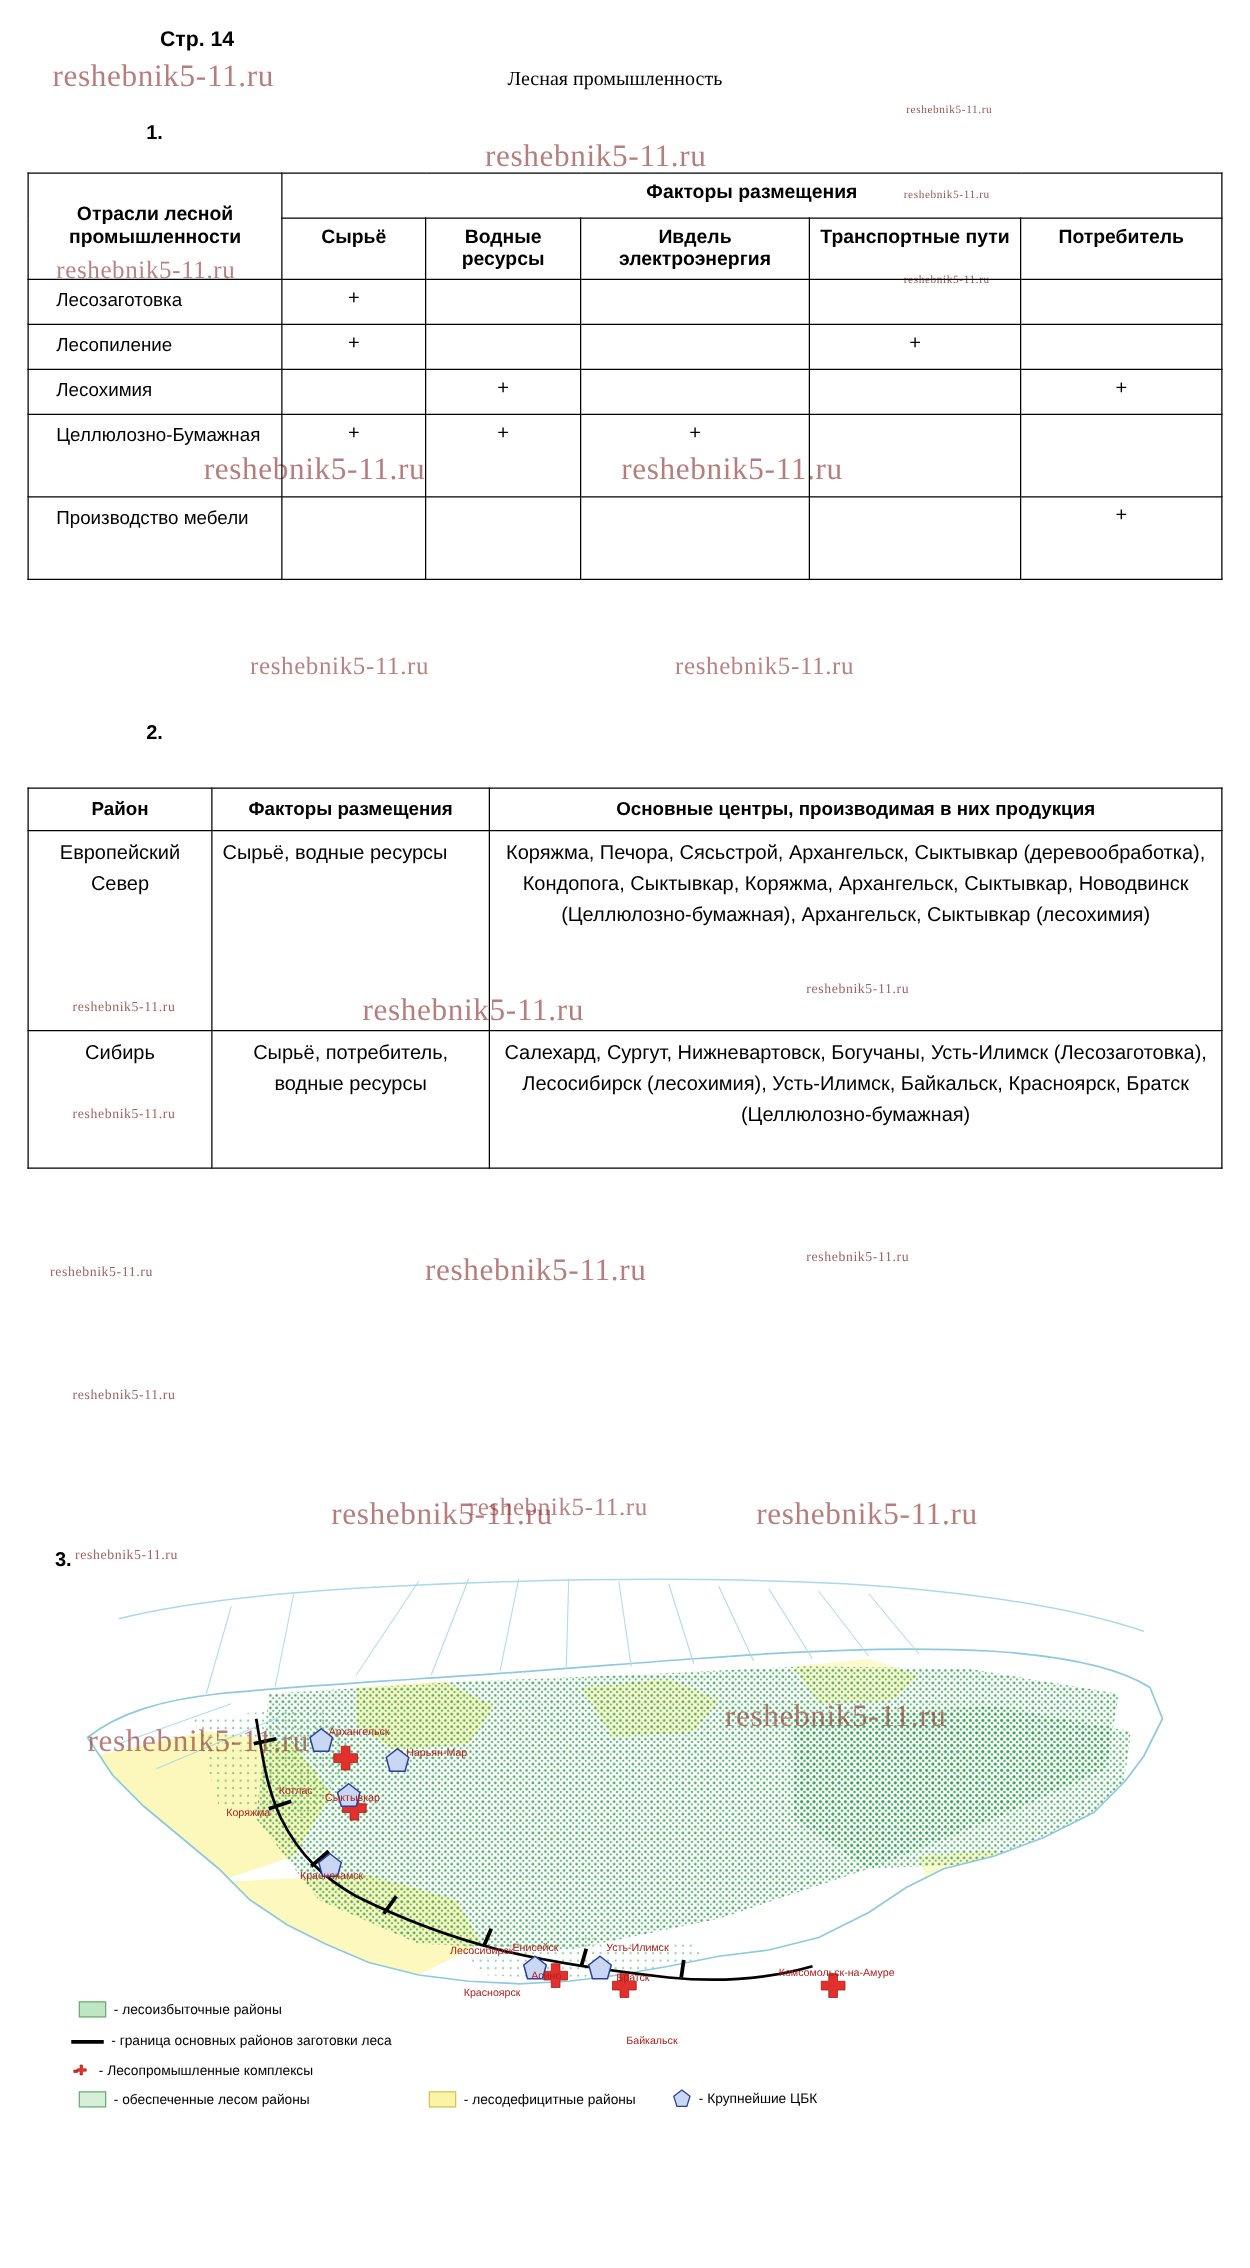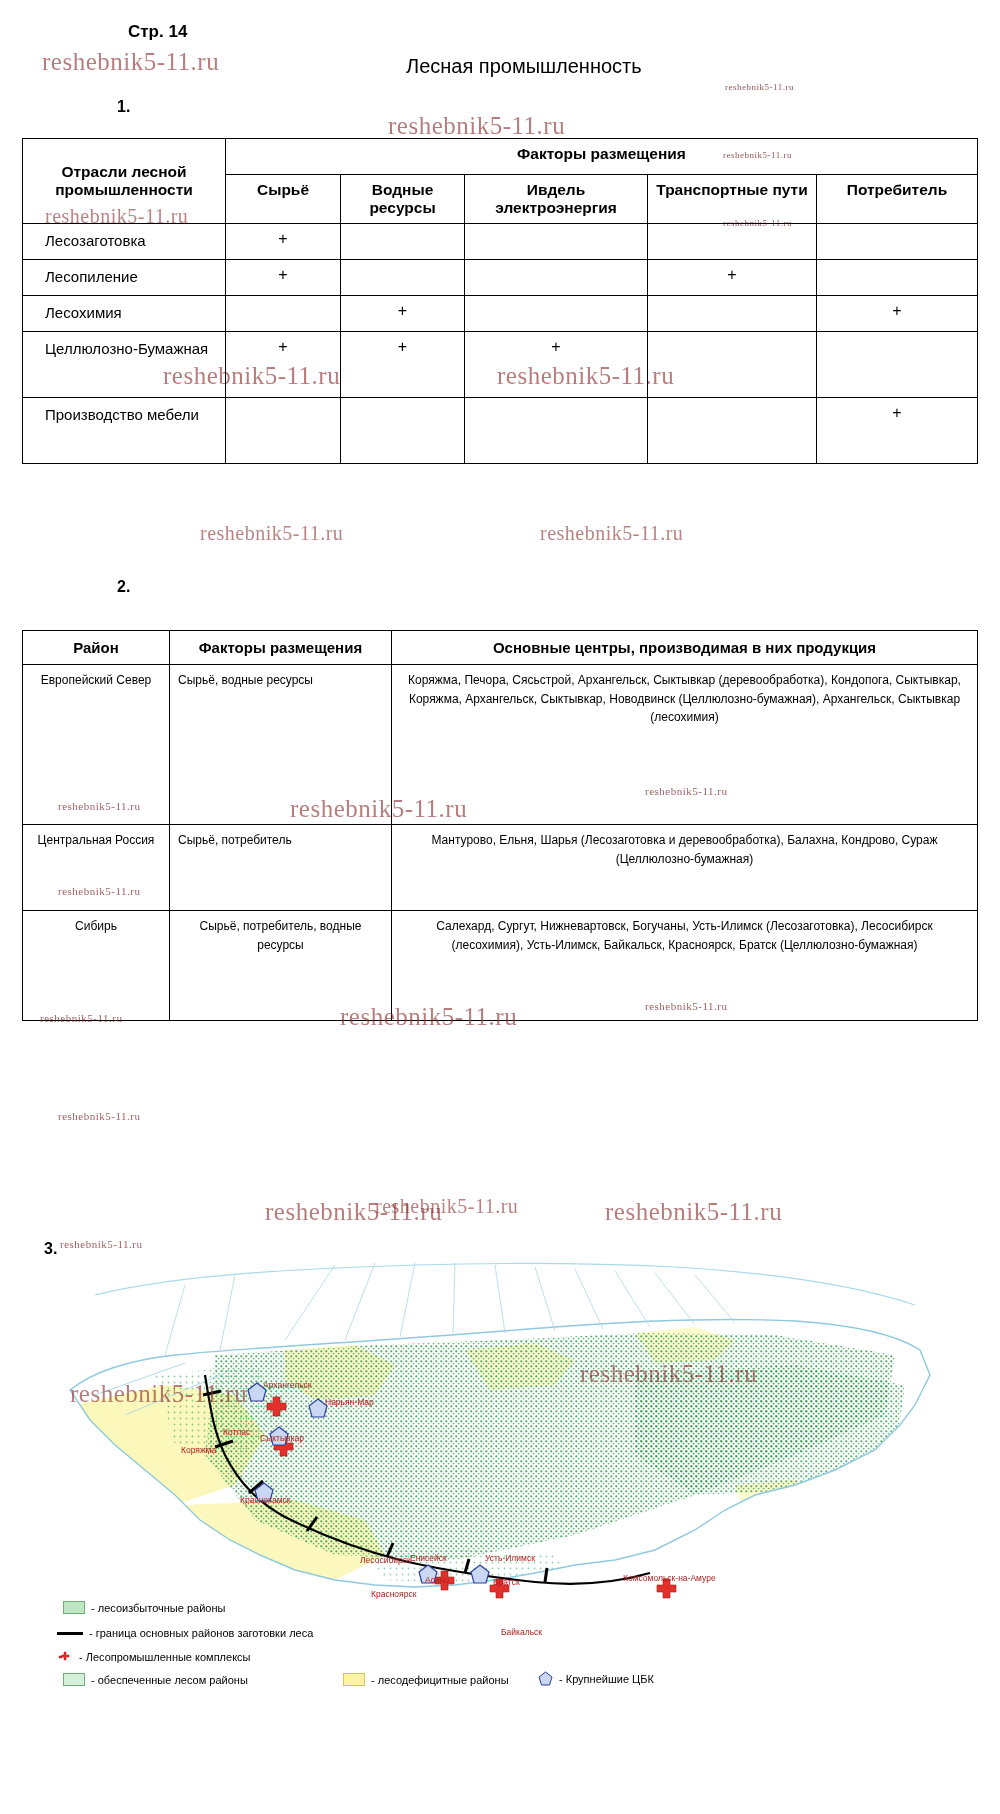--- a/index.html
+++ b/index.html
@@ -43,21 +43,22 @@
     position: absolute;
     left: 128px;
     top: 22px;
     font-size: 17px;
     font-weight: bold;
   }
   .doc-title {
     position: absolute;
     left: 406px;
     top: 55px;
-    font-size: 20px;
+    font-size: 16px;
+    font-family: Liberation Serif, serif;
   }
 
   
   .task-num {
     position: absolute;
     font-size: 16px;
     font-weight: bold;
   }
 
   
@@ -91,21 +92,21 @@
   }
   #table1 .plus { font-size: 16px; }
   #table1 tr { height: 36px; }
 
   
   #table2 {
     left: 22px;
     top: 630px;
     width: 956px;
   }
-  #table2 td { font-size: 12px; line-height: 1.55; }
+  #table2 td { font-size: 16px; line-height: 1.55; }
   #table2 .hdr {
     font-weight: bold;
     text-align: center;
     font-size: 15px;
     padding: 5px 6px;
   }
   #table2 .c1 { width: 130px; text-align: center; }
   #table2 .c2 { width: 205px; text-align: center; }
   #table2 .c3 { text-align: center; }
 
@@ -256,25 +257,20 @@
     <tbody>
         <tr>
       <td class="hdr c1">Район</td>
       <td class="hdr c2">Факторы размещения</td>
       <td class="hdr c3">Основные центры, производимая в них продукция</td>
     </tr>
     <tr style="height:160px;">
       <td class="c1">Европейский Север</td>
       <td class="c2" style="text-align:left;">Сырьё, водные ресурсы</td>
       <td class="c3">Коряжма, Печора, Сясьстрой, Архангельск, Сыктывкар (деревообработка), Кондопога, Сыктывкар, Коряжма, Архангельск, Сыктывкар, Новодвинск (Целлюлозно-бумажная), Архангельск, Сыктывкар (лесохимия)</td>
-    </tr>
-    <tr style="height:86px;">
-      <td class="c1">Центральная Россия</td>
-      <td class="c2" style="text-align:left;">Сырьё, потребитель</td>
-      <td class="c3">Мантурово, Ельня, Шарья (Лесозаготовка и деревообработка), Балахна, Кондрово, Сураж (Целлюлозно-бумажная)</td>
     </tr>
     <tr style="height:110px;">
       <td class="c1">Сибирь</td>
       <td class="c2">Сырьё, потребитель, водные ресурсы</td>
       <td class="c3">Салехард, Сургут, Нижневартовск, Богучаны, Усть-Илимск (Лесозаготовка), Лесосибирск (лесохимия), Усть-Илимск, Байкальск, Красноярск, Братск (Целлюлозно-бумажная)</td>
     </tr>
   </tbody>
     </table>
 
   <div class="wm small" style="left:58px; top:800px;">reshebnik5-11.ru</div>

